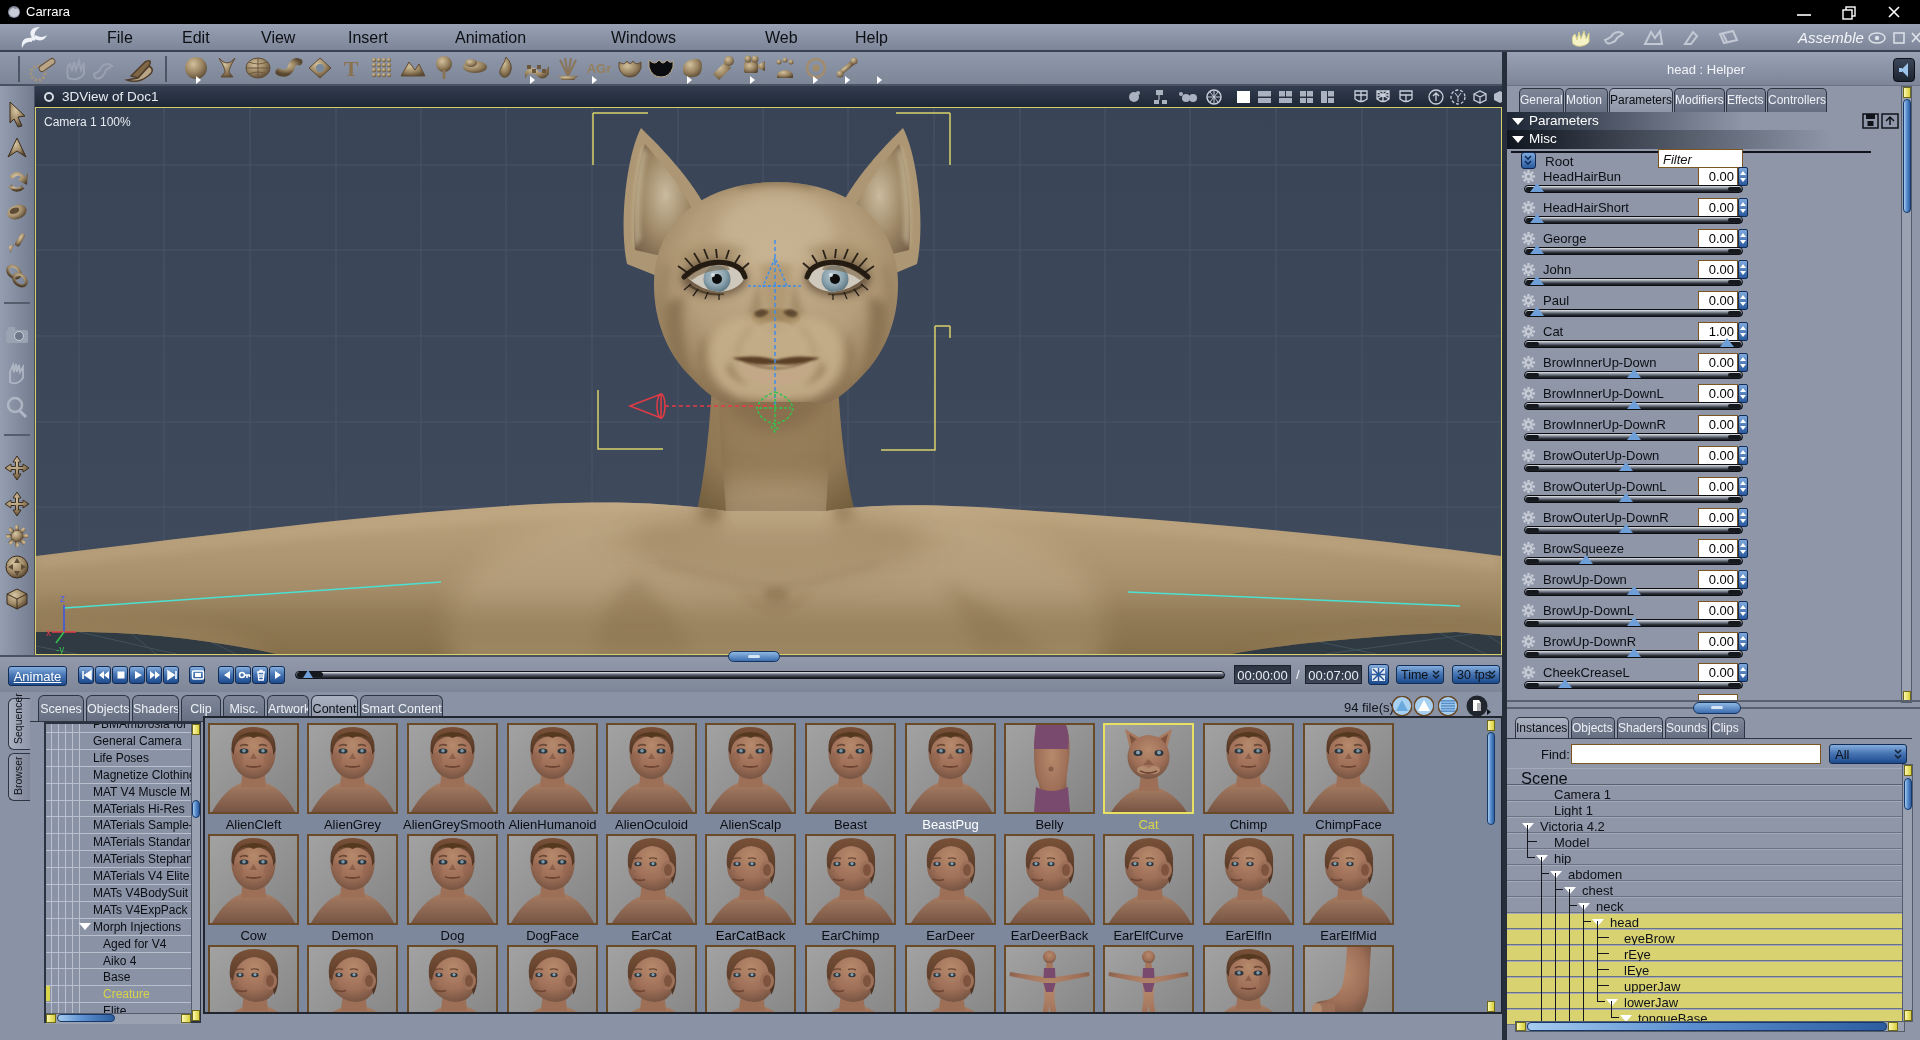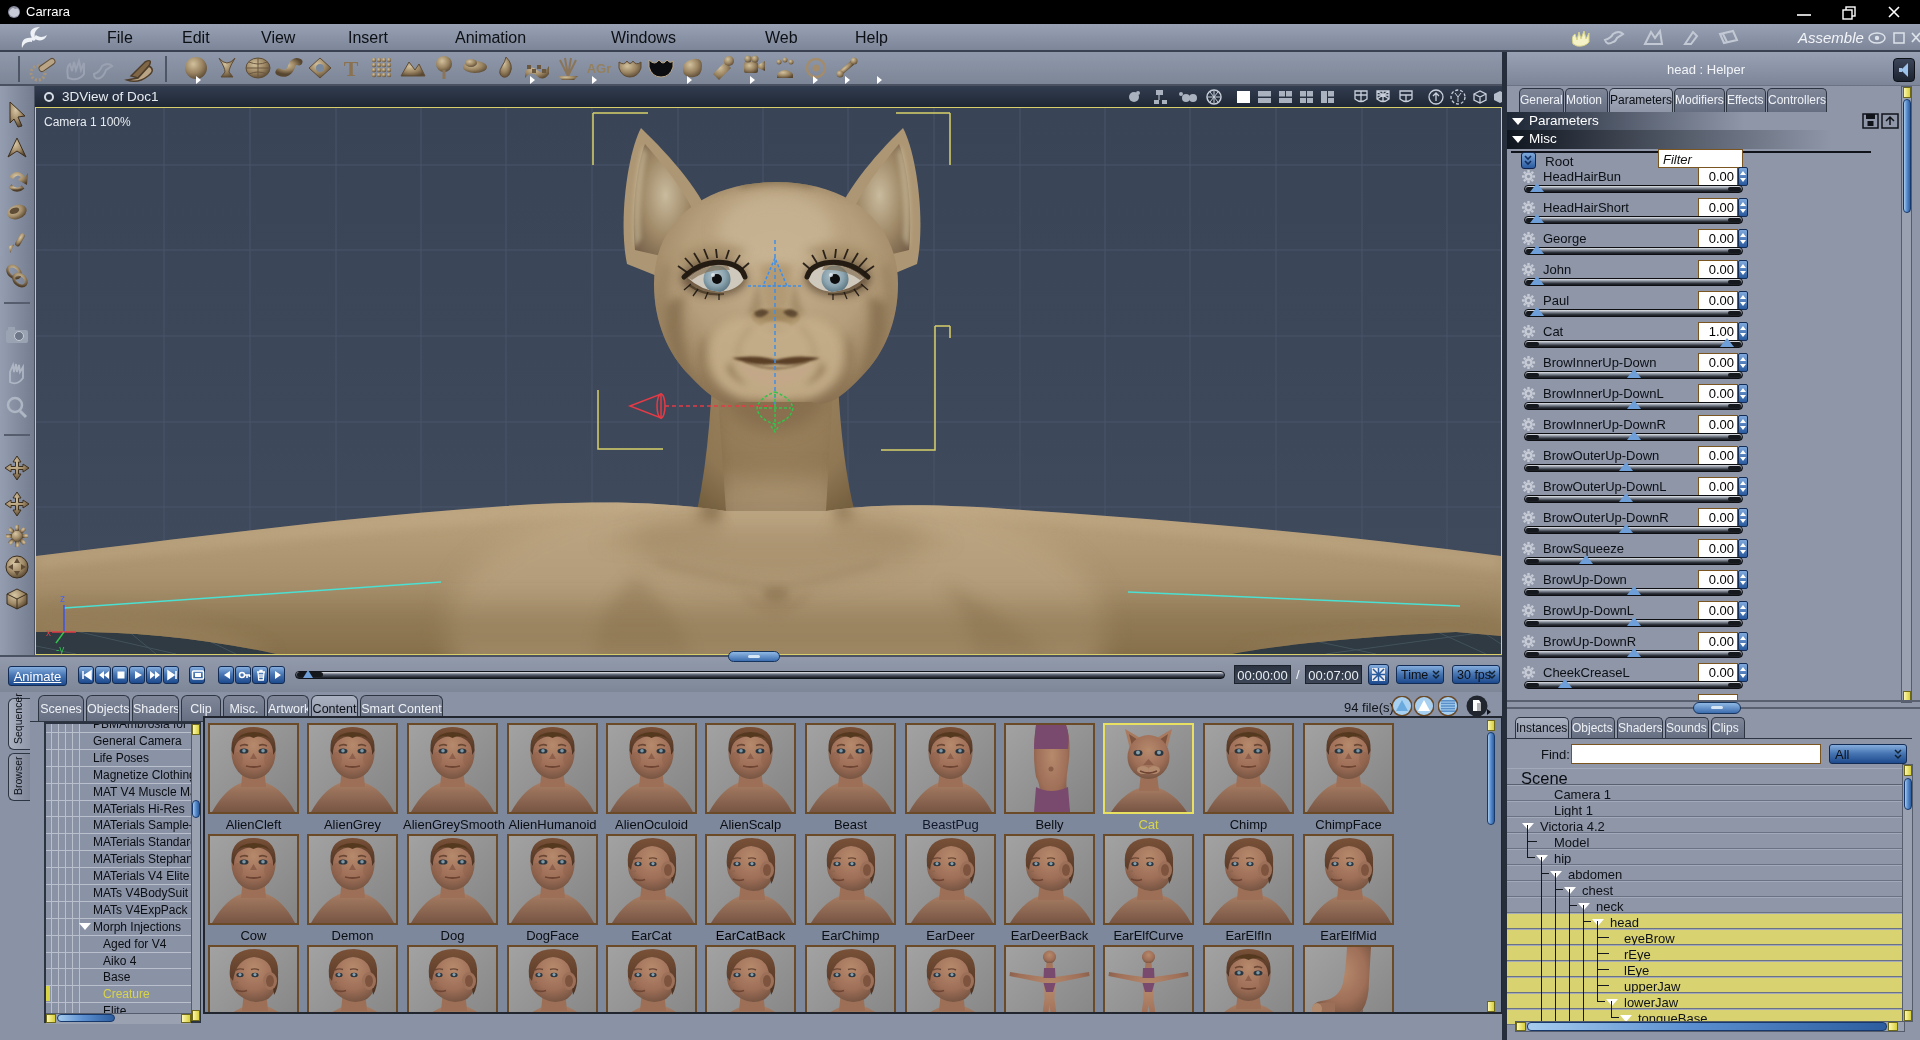--- a/index.html
+++ b/index.html
@@ -783,21 +783,21 @@
             <use href="#bustF"></use>
           </svg></div>
         <div class="tlabel" style="left:496px;top:99px;color:#0a0d12">AlienScalp</div>
         <div class="thumb" style="left:600px;top:5px;"><svg width="87" height="87">
             <use href="#bustF"></use>
           </svg></div>
         <div class="tlabel" style="left:596px;top:99px;color:#0a0d12">Beast</div>
         <div class="thumb" style="left:700px;top:5px;"><svg width="87" height="87">
             <use href="#bustF"></use>
           </svg></div>
-        <div class="tlabel" style="left:696px;top:99px;color:#0f172a">BeastPug</div>
+        <div class="tlabel" style="left:696px;top:99px;color:#ffffff">BeastPug</div>
         <div class="thumb" style="left:799px;top:5px;"><svg width="87" height="87">
             <rect width="87" height="87" fill="url(#gthumbbg)"></rect>
             <path d="M30 0 Q26 30 30 52 Q38 66 30 87 L64 87 Q58 62 62 42 Q66 16 60 0 Z" fill="url(#gskin)"></path>
             <path d="M30 0 Q28 14 28 24 L62 24 Q64 10 60 0 Z" fill="#7a4a6e"></path>
             <path d="M30 62 Q45 70 62 62 L64 87 L28 87 Z" fill="#7a4a6e"></path>
             <circle cx="45" cy="44" r="2.5" fill="#8a5f4a"></circle>
           </svg></div>
         <div class="tlabel" style="left:795px;top:99px;color:#0a0d12">Belly</div>
         <div class="thumb" style="left:898px;top:5px;border:2px solid #e8e060;"><svg width="87" height="87">
             <rect width="87" height="87" fill="url(#gthumbbg)"></rect>

